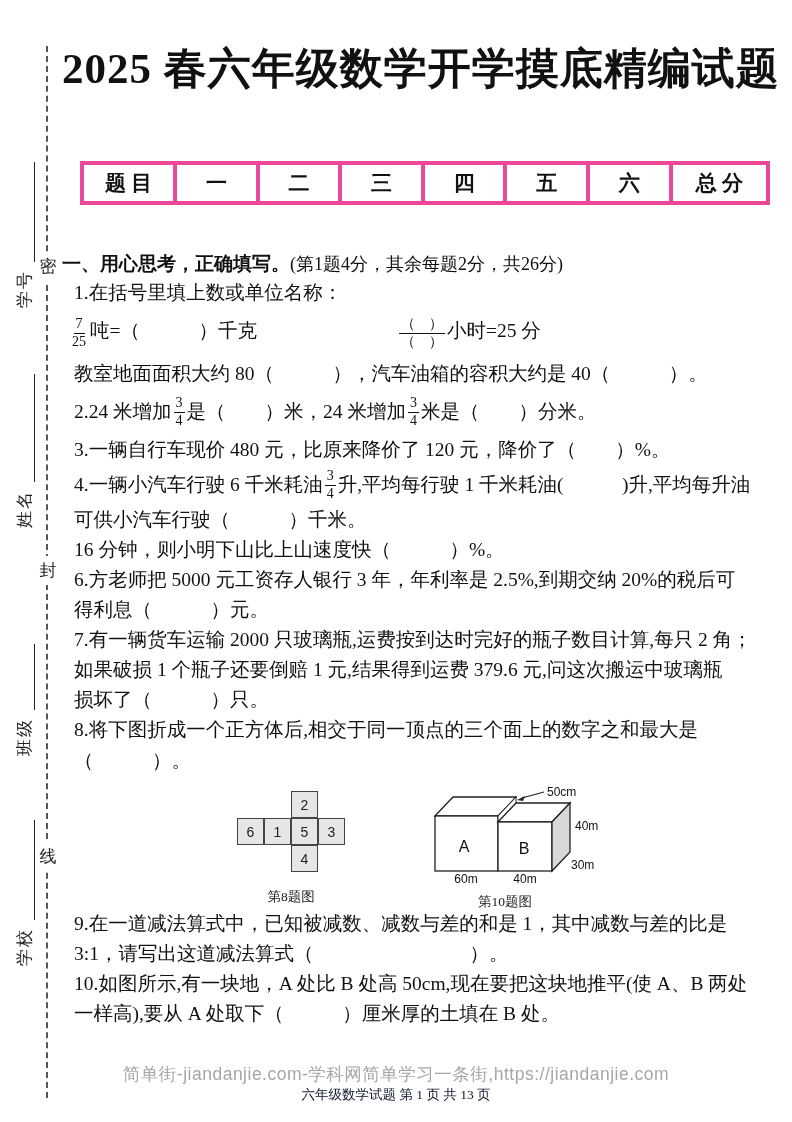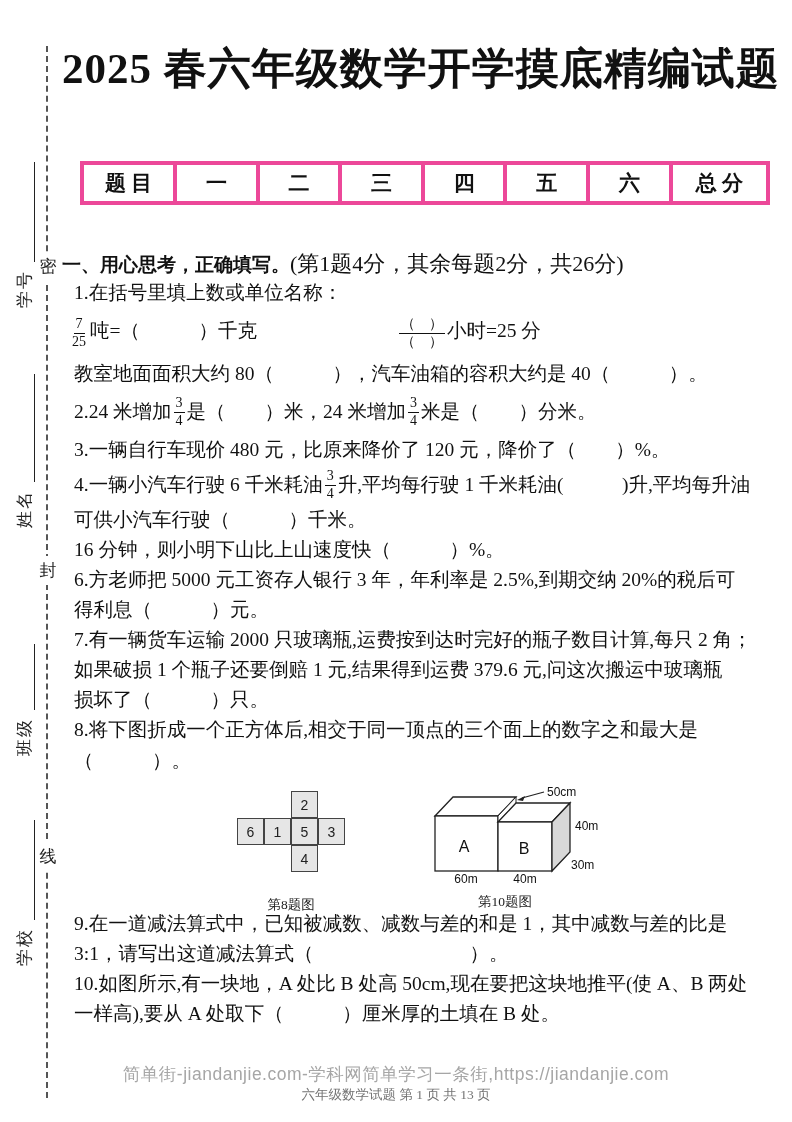--- a/index.html
+++ b/index.html
@@ -26,46 +26,46 @@
   .score-table{position:absolute;top:161px;left:80px;width:690px;border-collapse:collapse;
                table-layout:fixed;font-size:21px;font-weight:700;}
   .score-table td{border:4px solid #ec4899;height:36px;text-align:center;padding:0;}
   .score-table td.c-first{width:13%;}
   .score-table td.c-last{width:13.6%;}
 
   
   .content{position:absolute;top:245px;left:62px;width:716px;font-size:19.5px;}
   .sec-heading{padding-top:5px;height:28px;line-height:28px;white-space:nowrap;}
   .sec-bold{font-family:"Liberation Sans","DejaVu Sans",sans-serif;font-weight:700;font-size:19px;}
-  .sec-note{font-size:22px;}
+  .sec-note{font-size:18px;}
   .line{min-height:30px;line-height:30px;padding-left:12px;white-space:nowrap;}
   .fracline{display:flex;align-items:center;gap:140px;min-height:50px;padding-left:6px;}
   .tall{min-height:44px;display:flex;align-items:center;}
   .frac{display:inline-flex;flex-direction:column;align-items:center;vertical-align:middle;
         margin:0 2px;line-height:1.15;font-size:14px;}
   .frac .fn{border-bottom:1.3px solid #111;padding:0 2px;}
   .frac .fd{padding:0 2px;}
 
   
   .figures{position:relative;height:126px;margin-top:6px;}
   .net-wrap{position:absolute;left:175px;top:8px;width:108px;}
   .net{position:relative;width:108px;height:81px;}
   .ncell{position:absolute;width:27px;height:27px;box-sizing:border-box;background:#e6e6e6;
          border:1.5px solid #444;display:flex;align-items:center;justify-content:center;
          font-family:"Liberation Sans","DejaVu Sans",sans-serif;font-size:14px;color:#222;}
-  .fig-caption{margin-top:24px;text-align:center;font-size:13.5px;color:#222;}
+  .fig-caption{margin-top:16px;text-align:center;font-size:13.5px;color:#222;}
   .land-wrap{position:absolute;left:358px;top:0;width:212px;}
   .land-wrap .fig-caption{width:170px;margin-top:3px;}
 
   
   .watermark{position:absolute;top:1062px;left:0;width:792px;text-align:center;
              font-family:"Liberation Sans","DejaVu Sans",sans-serif;
              font-size:17.5px;color:#a6a6a6;letter-spacing:0.5px;}
   .page-footer{position:absolute;top:1086px;left:0;width:792px;text-align:center;
-               font-size:13.5px;color:#737373;}
+               font-size:13.5px;color:#0f172a;}
 </style>
 </head>
 <body>
 
 <div class="page">
 
   <div class="seal-line"></div>
   <div class="seal-char" style="top:252px">密</div>
   <div class="seal-char" style="top:556px">封</div>
   <div class="seal-char" style="top:842px">线</div>

